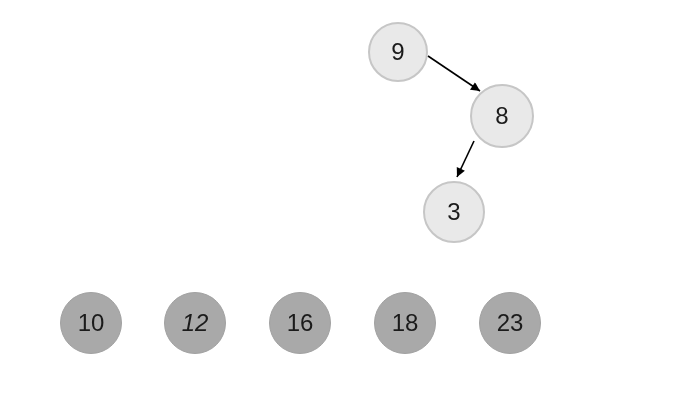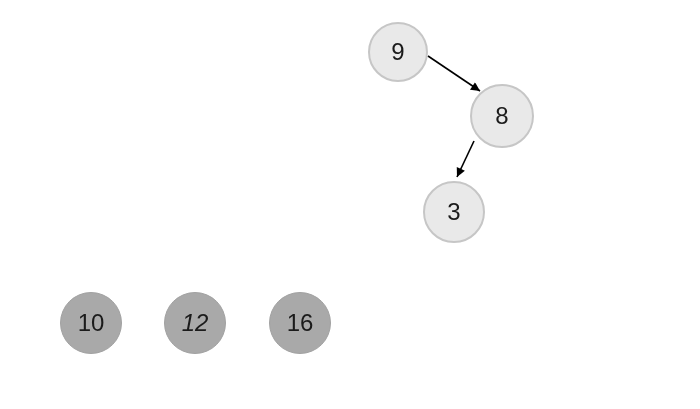--- a/index.html
+++ b/index.html
@@ -77,14 +77,20 @@
       </div>
       <div class="node list" style="left: 60px; top: 292px; width: 62px; height: 62px;">
         <span>10</span>
       </div>
       <div class="node list" style="left: 164px; top: 292px; width: 62px; height: 62px; font-style: italic;">
         <span>12</span>
       </div>
       <div class="node list" style="left: 269px; top: 292px; width: 62px; height: 62px;">
         <span>16</span>
       </div>
+      <div class="node list" style="left: 374px; top: 292px; width: 62px; height: 62px;">
+        <span>18</span>
+      </div>
+      <div class="node list" style="left: 479px; top: 292px; width: 62px; height: 62px;">
+        <span>23</span>
+      </div>
     </div>
 </div>
 
 </body></html>

